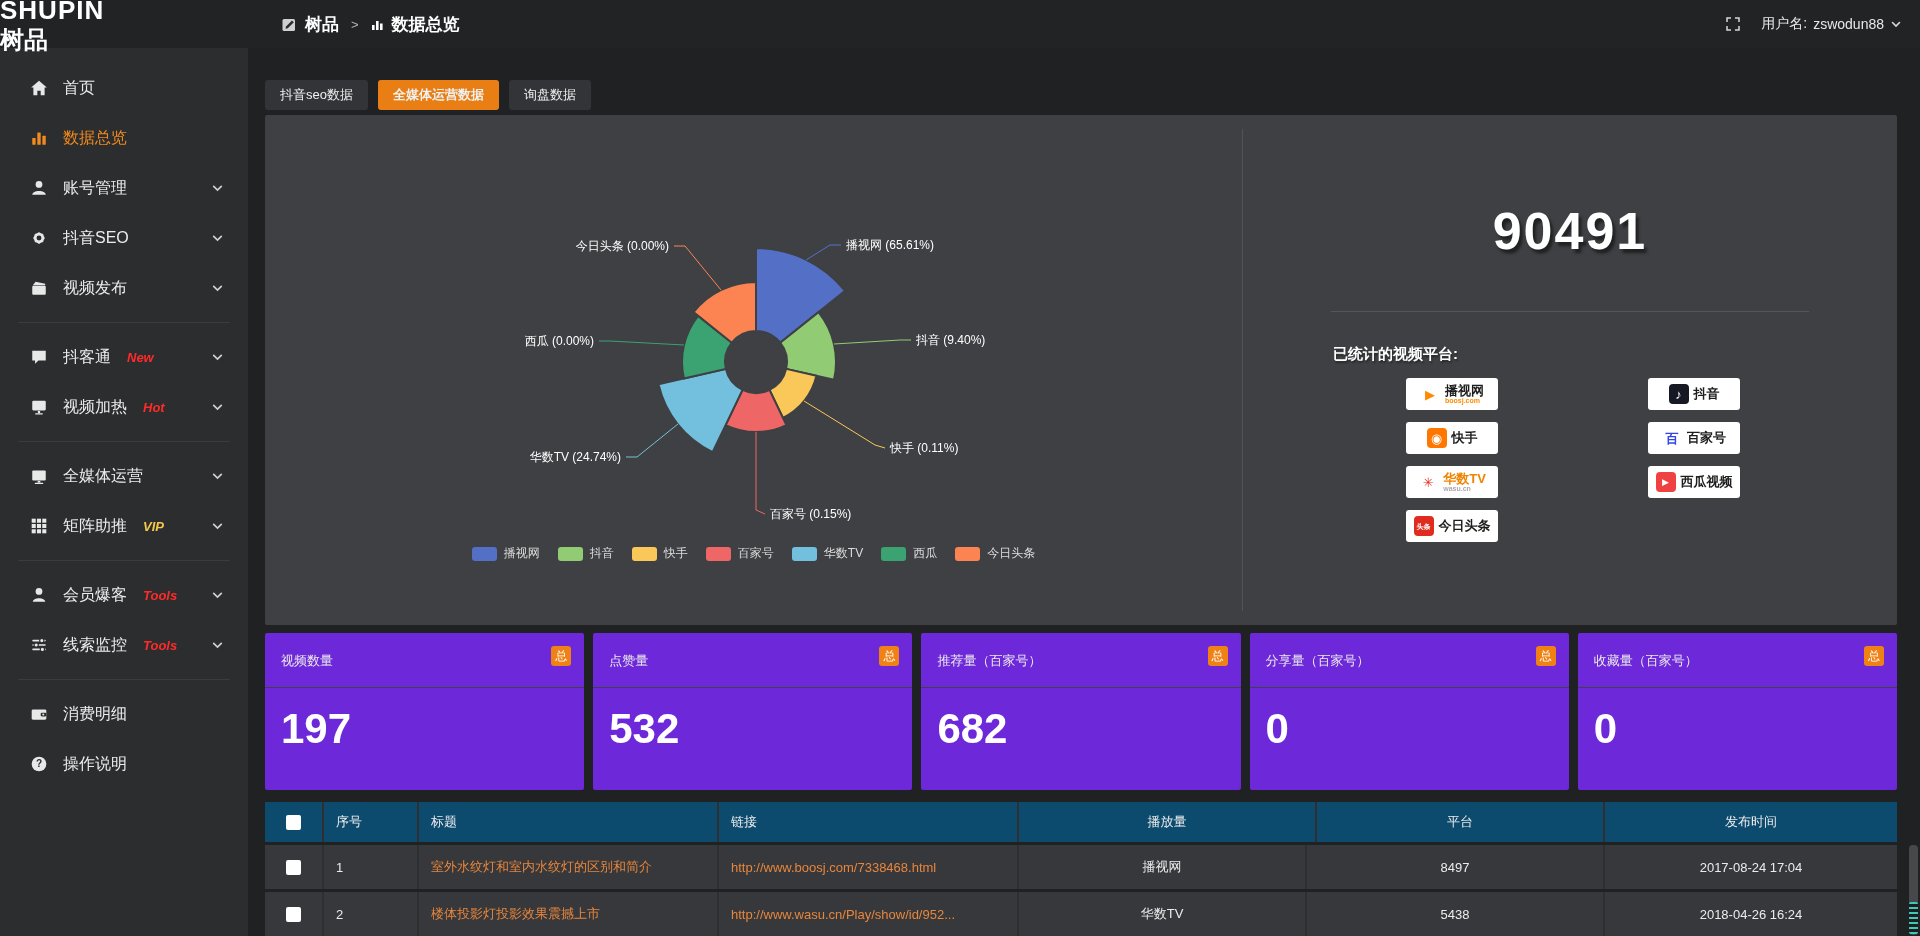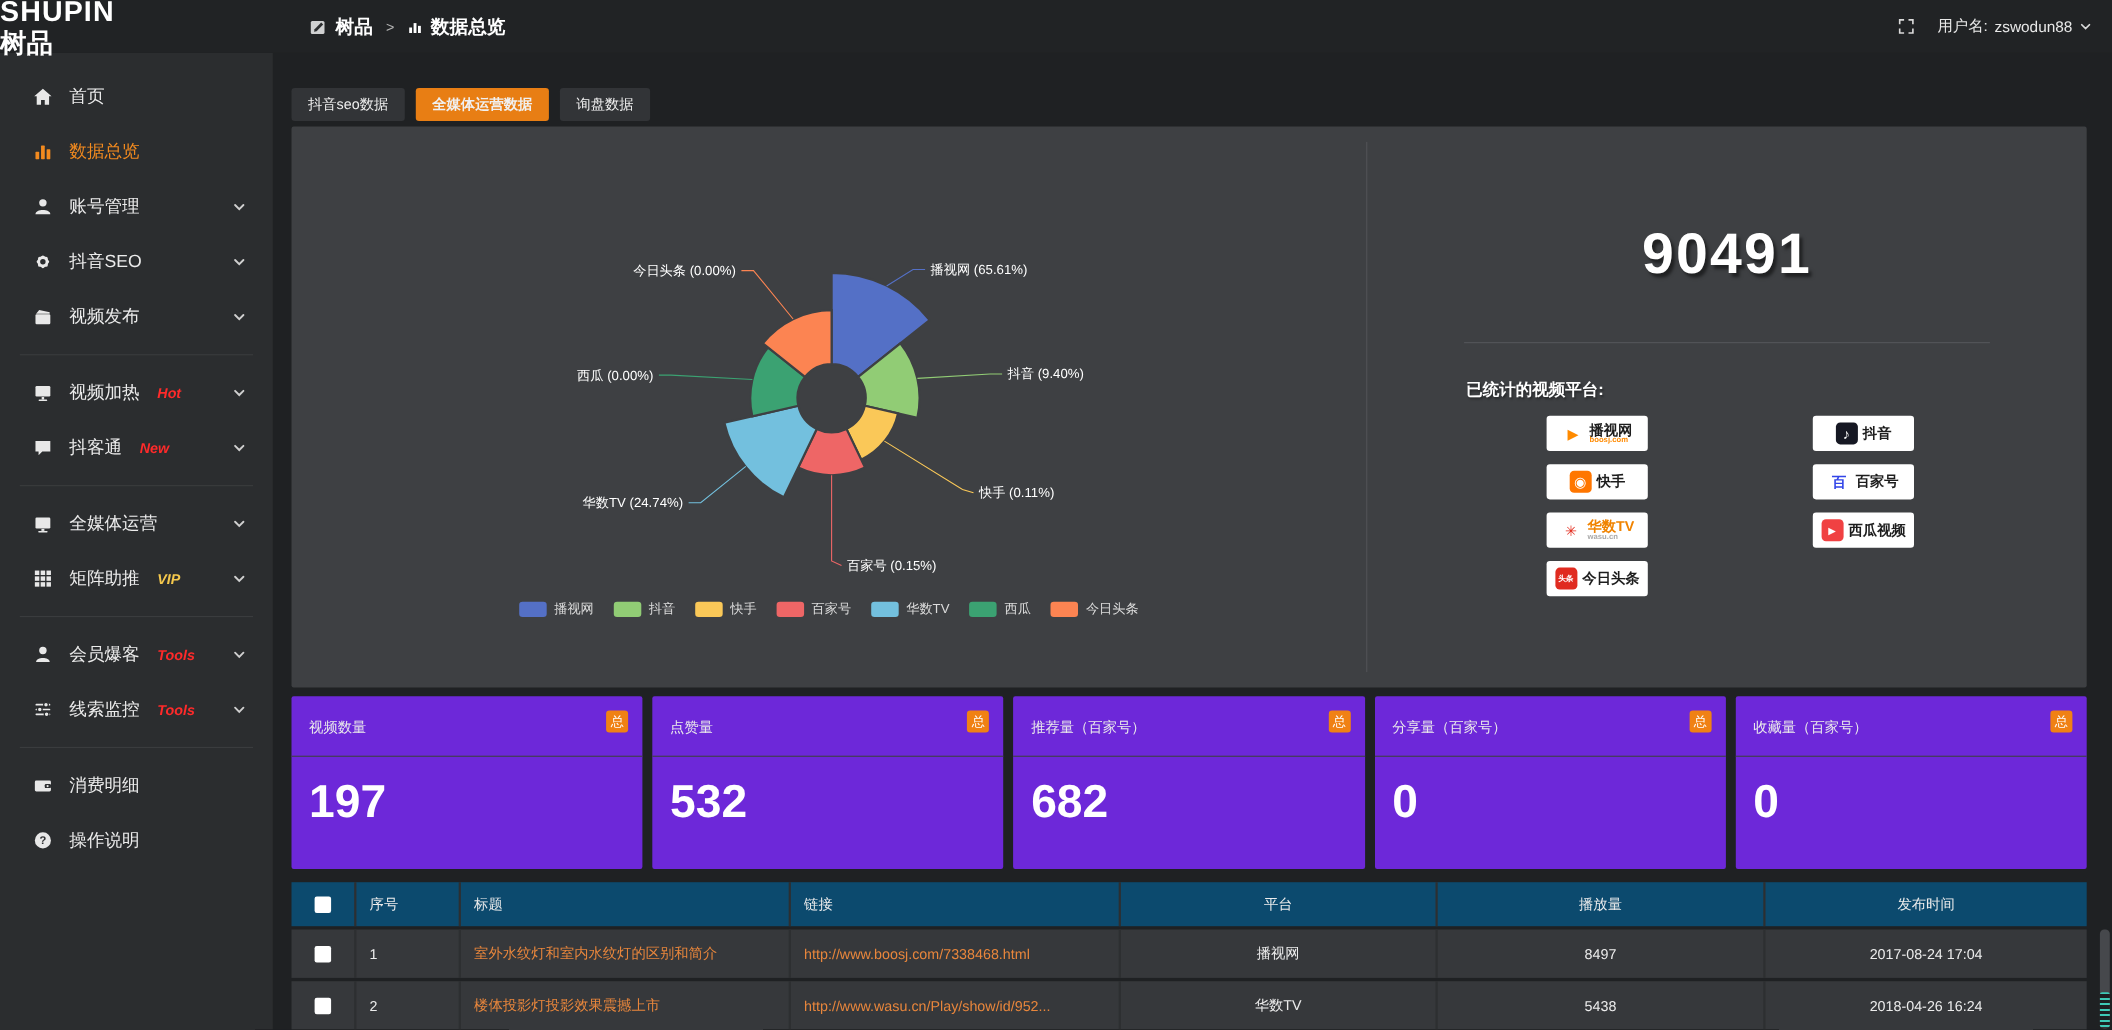--- a/index.html
+++ b/index.html
@@ -207,41 +207,41 @@
         <span class="s-arrow">
           <svg width="13" height="13" viewBox="0 0 12 12">
             <path d="M2.5 4 L6 7.5 L9.5 4" stroke="currentColor" stroke-width="1.6" fill="none" stroke-linecap="round"></path>
           </svg>
         </span>
       </div>
       <div class="side-div"></div>
       <div class="side-item">
         <span class="s-icon">
           <svg width="18" height="18" viewBox="0 0 16 16" fill="currentColor">
+            <path d="M2 2.5 H14 V11 H7.5 L4.5 14 V11 H2 Z"></path>
+          </svg>
+        </span>
+        <span>抖客通</span>
+        <span class="s-badge" style="color: rgb(255, 42, 42);">New</span>
+        <span class="s-arrow">
+          <svg width="13" height="13" viewBox="0 0 12 12">
+            <path d="M2.5 4 L6 7.5 L9.5 4" stroke="currentColor" stroke-width="1.6" fill="none" stroke-linecap="round"></path>
+          </svg>
+        </span>
+      </div>
+      <div class="side-item">
+        <span class="s-icon">
+          <svg width="18" height="18" viewBox="0 0 16 16" fill="currentColor">
             <rect x="2" y="2.5" width="12" height="8.5" rx="1"></rect>
             <rect x="7" y="11.5" width="2" height="2"></rect>
             <rect x="4.5" y="13.5" width="7" height="1.2" rx="0.6"></rect>
           </svg>
         </span>
         <span>视频加热</span>
         <span class="s-badge" style="color: rgb(255, 42, 42);">Hot</span>
-        <span class="s-arrow">
-          <svg width="13" height="13" viewBox="0 0 12 12">
-            <path d="M2.5 4 L6 7.5 L9.5 4" stroke="currentColor" stroke-width="1.6" fill="none" stroke-linecap="round"></path>
-          </svg>
-        </span>
-      </div>
-      <div class="side-item">
-        <span class="s-icon">
-          <svg width="18" height="18" viewBox="0 0 16 16" fill="currentColor">
-            <path d="M2 2.5 H14 V11 H7.5 L4.5 14 V11 H2 Z"></path>
-          </svg>
-        </span>
-        <span>抖客通</span>
-        <span class="s-badge" style="color: rgb(255, 42, 42);">New</span>
         <span class="s-arrow">
           <svg width="13" height="13" viewBox="0 0 12 12">
             <path d="M2.5 4 L6 7.5 L9.5 4" stroke="currentColor" stroke-width="1.6" fill="none" stroke-linecap="round"></path>
           </svg>
         </span>
       </div>
       <div class="side-div"></div>
       <div class="side-item">
         <span class="s-icon">
           <svg width="18" height="18" viewBox="0 0 16 16" fill="currentColor">
@@ -489,22 +489,22 @@
       </div>
 
     <div class="dtable">
       <div class="trow thead" id="thead">
           <div class="tcell c0">
             <span class="checkbox"></span>
           </div>
           <div class="tcell c1">序号</div>
           <div class="tcell c2">标题</div>
           <div class="tcell c3">链接</div>
+          <div class="tcell c5">播放量</div>
           <div class="tcell c4">平台</div>
-          <div class="tcell c5">播放量</div>
           <div class="tcell c6">发布时间</div>
         </div>
       <div id="tbody">
           <div class="trow">
             <div class="tcell c0">
               <span class="checkbox"></span>
             </div>
             <div class="tcell c1">1</div>
             <div class="tcell c2">
               <span class="tlink">室外水纹灯和室内水纹灯的区别和简介</span>

